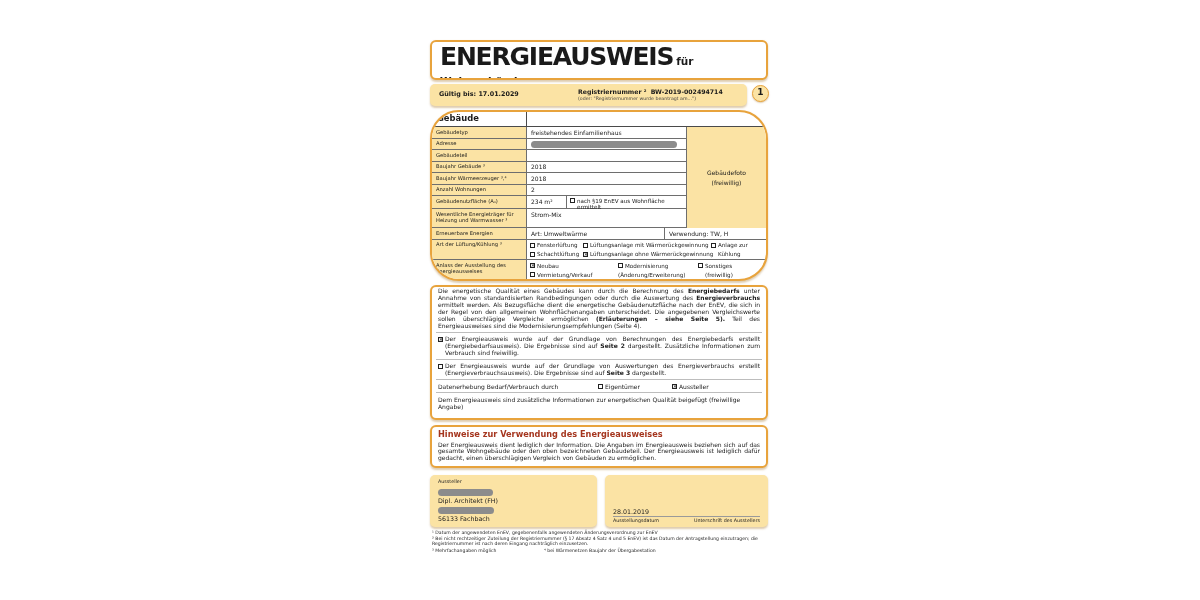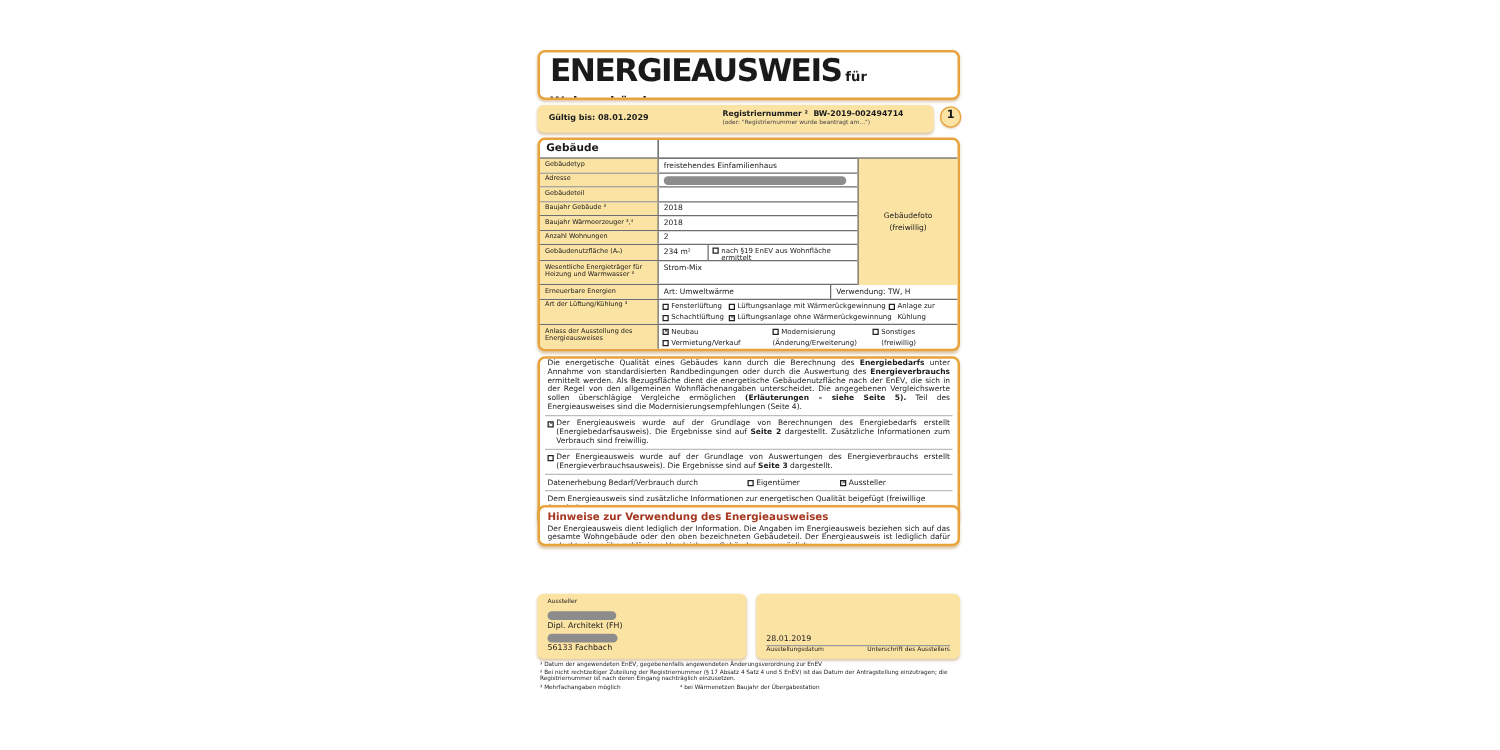--- a/index.html
+++ b/index.html
@@ -32,21 +32,21 @@
   .reg-line { font-size:6.2px; font-weight:bold; white-space:nowrap; }
   .reg-note { font-size:4.7px; margin-top:1px; color:#444; white-space:nowrap; }
   .page-circle {
     position:absolute; left:322px; top:45px; width:17px; height:17px; border-radius:50%;
     background:#FBE3A4; border:1.5px solid #E8A33C; box-sizing:border-box;
     text-align:center; font-size:9px; font-weight:bold; line-height:13.5px;
     box-shadow:0 1px 1.5px rgba(160,110,30,.35);
   }
 
   
-  .gebaeude-box { left:0; top:70px; width:338px; height:171px; padding:0; overflow:hidden; }
+  .gebaeude-box { left:0; top:70px; width:338px; height:171px; padding:0; overflow:hidden;border-radius:29px; }
   .gb-header { display:flex; height:14px; border-bottom:1px solid #4a4a4a; }
   .gb-header .h-label { width:95px; border-right:1px solid #4a4a4a; font-size:8.4px; font-weight:bold; line-height:13px; padding-left:5px; box-sizing:border-box; }
   .gb-rows { position:relative; }
   .g-row { display:flex; border-bottom:1px solid #6e6e6e; box-sizing:border-box; }
   .g-row.last { border-bottom:none; }
   .g-row.short { margin-right:80px; }
   .g-label { width:95px; flex:none; background:#FBE3A4; border-right:1px solid #6e6e6e; font-size:5.2px; line-height:6px; padding:1.8px 2px 0 4px; box-sizing:border-box; }
   .g-value { flex:1; font-size:6px; line-height:7px; padding:1.8px 0 0 4px; box-sizing:border-box; }
   .h11 { height:11.5px; } .h13 { height:13px; } .h19 { height:19px; } .h205 { height:20.5px; } .h20 { height:20px; }
   .v-split { flex:none; width:40px; border-right:1px solid #6e6e6e; font-size:6px; padding:1.8px 0 0 4px; box-sizing:border-box; }
@@ -70,21 +70,21 @@
     border:0.6px solid #222; margin-right:2px; background:#fff;
     font-size:4.6px; line-height:4.2px; text-align:center; font-weight:bold; color:#111;
     overflow:hidden;
   }
 
   .redact { background:#8C8C8C; border-radius:3.5px; height:7px; }
   .adresse-pill { width:146px; margin-top:1px; }
 
   
   .hx1 { left:0; top:245px; width:338px; height:135px; overflow:hidden; }
-  .hx2 { left:0; top:364px; width:338px; height:33px; overflow:hidden; }
+  .hx2 { left:0; top:385px; width:338px; height:43px; overflow:hidden; }
   .sec-title { color:#A5361F; font-weight:bold; font-size:8.2px; padding:3px 6px 1.5px; line-height:9px; }
   .hx-body { font-size:6px; line-height:6.9px; text-align:justify; padding:1px 6px 3px; }
   .hx-sub { border-top:1px solid #bdbdbd; margin:0 4px; padding:2.5px 2px; display:flex; font-size:6px; line-height:6.9px; }
   .hx-sub .cb { margin-top:1px; }
   .hx-sub .txt { flex:1; text-align:justify; }
   .daten-row { border-top:1px solid #bdbdbd; margin:0 4px; padding:3px 2px 2.5px; display:flex; font-size:6px; align-items:center; }
   .daten-label { width:160px; flex:none; }
   .daten-opt { display:flex; align-items:center; white-space:nowrap; }
   .daten-opt.o1 { width:74px; }
 
@@ -113,21 +113,21 @@
 <div class="doc">
 
   <div class="obox title-box">
     <div>
       <span class="main-title">ENERGIEAUSWEIS</span><span class="title-suffix">für Wohngebäude</span>
     </div>
 
   </div>
 
   <div class="ybox validity-bar">
-    <div class="valid-left">Gültig bis: 08.01.2029</div>
+    <div class="valid-left">Gültig bis: 17.01.2029</div>
     <div class="reg-block">
       <div class="reg-line">
         <span>Registriernummer ²</span>&nbsp;
         <span>BW-2019-002494714</span>
       </div>
       <div class="reg-note">(oder: "Registriernummer wurde beantragt am...")</div>
     </div>
   </div>
   <div class="page-circle">1</div>
 

